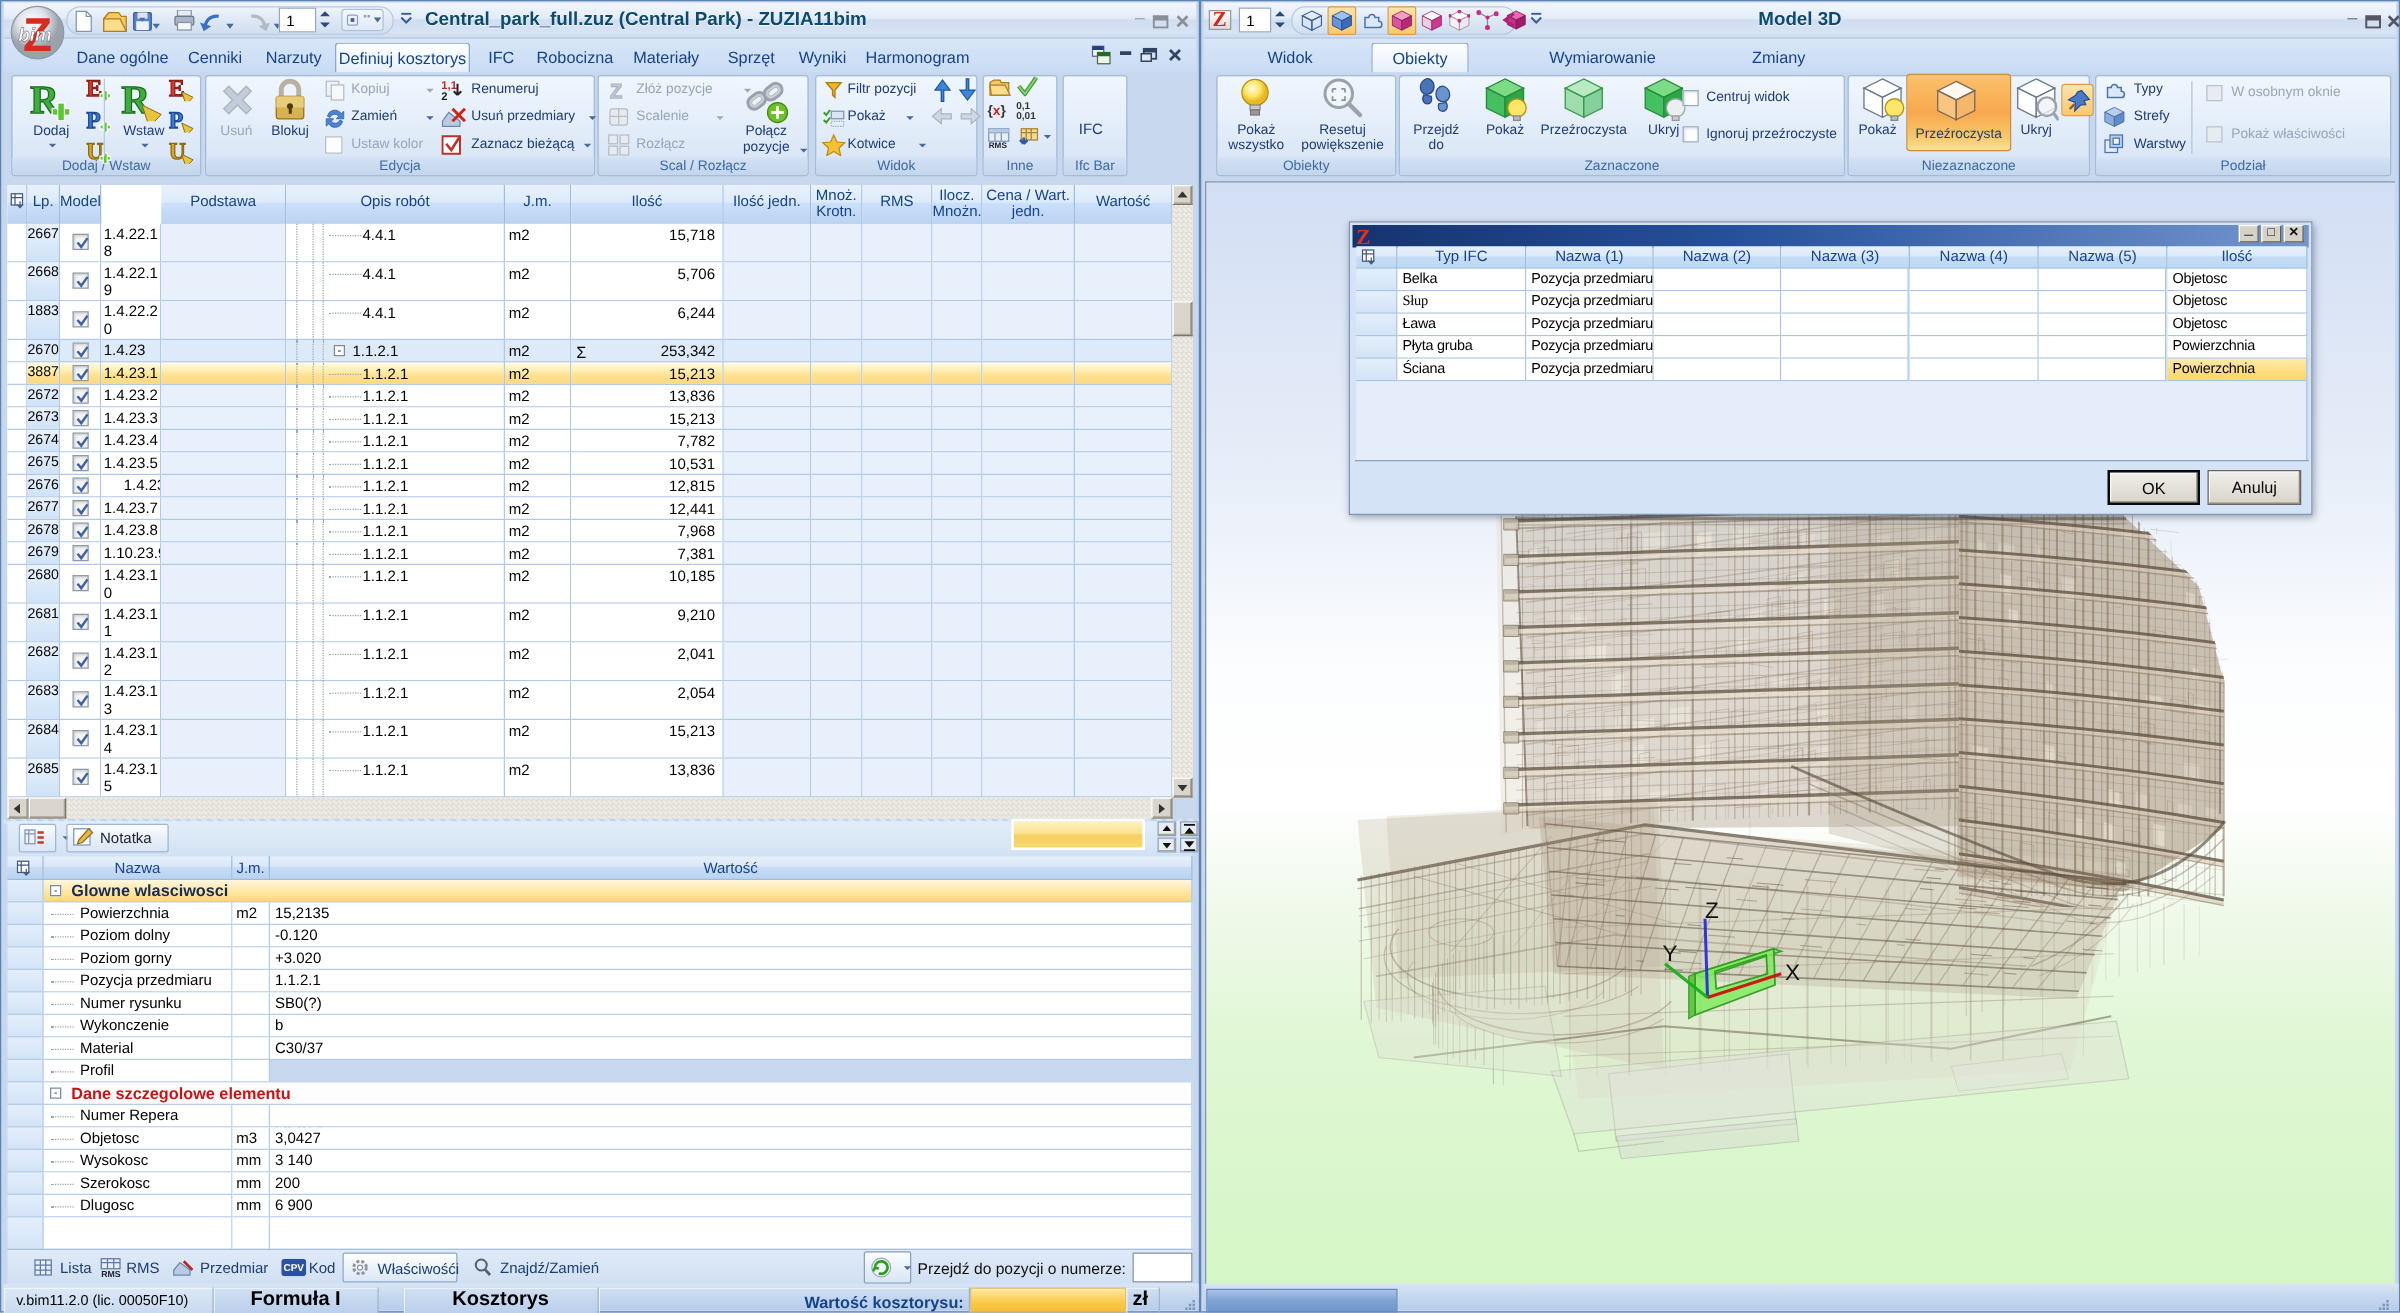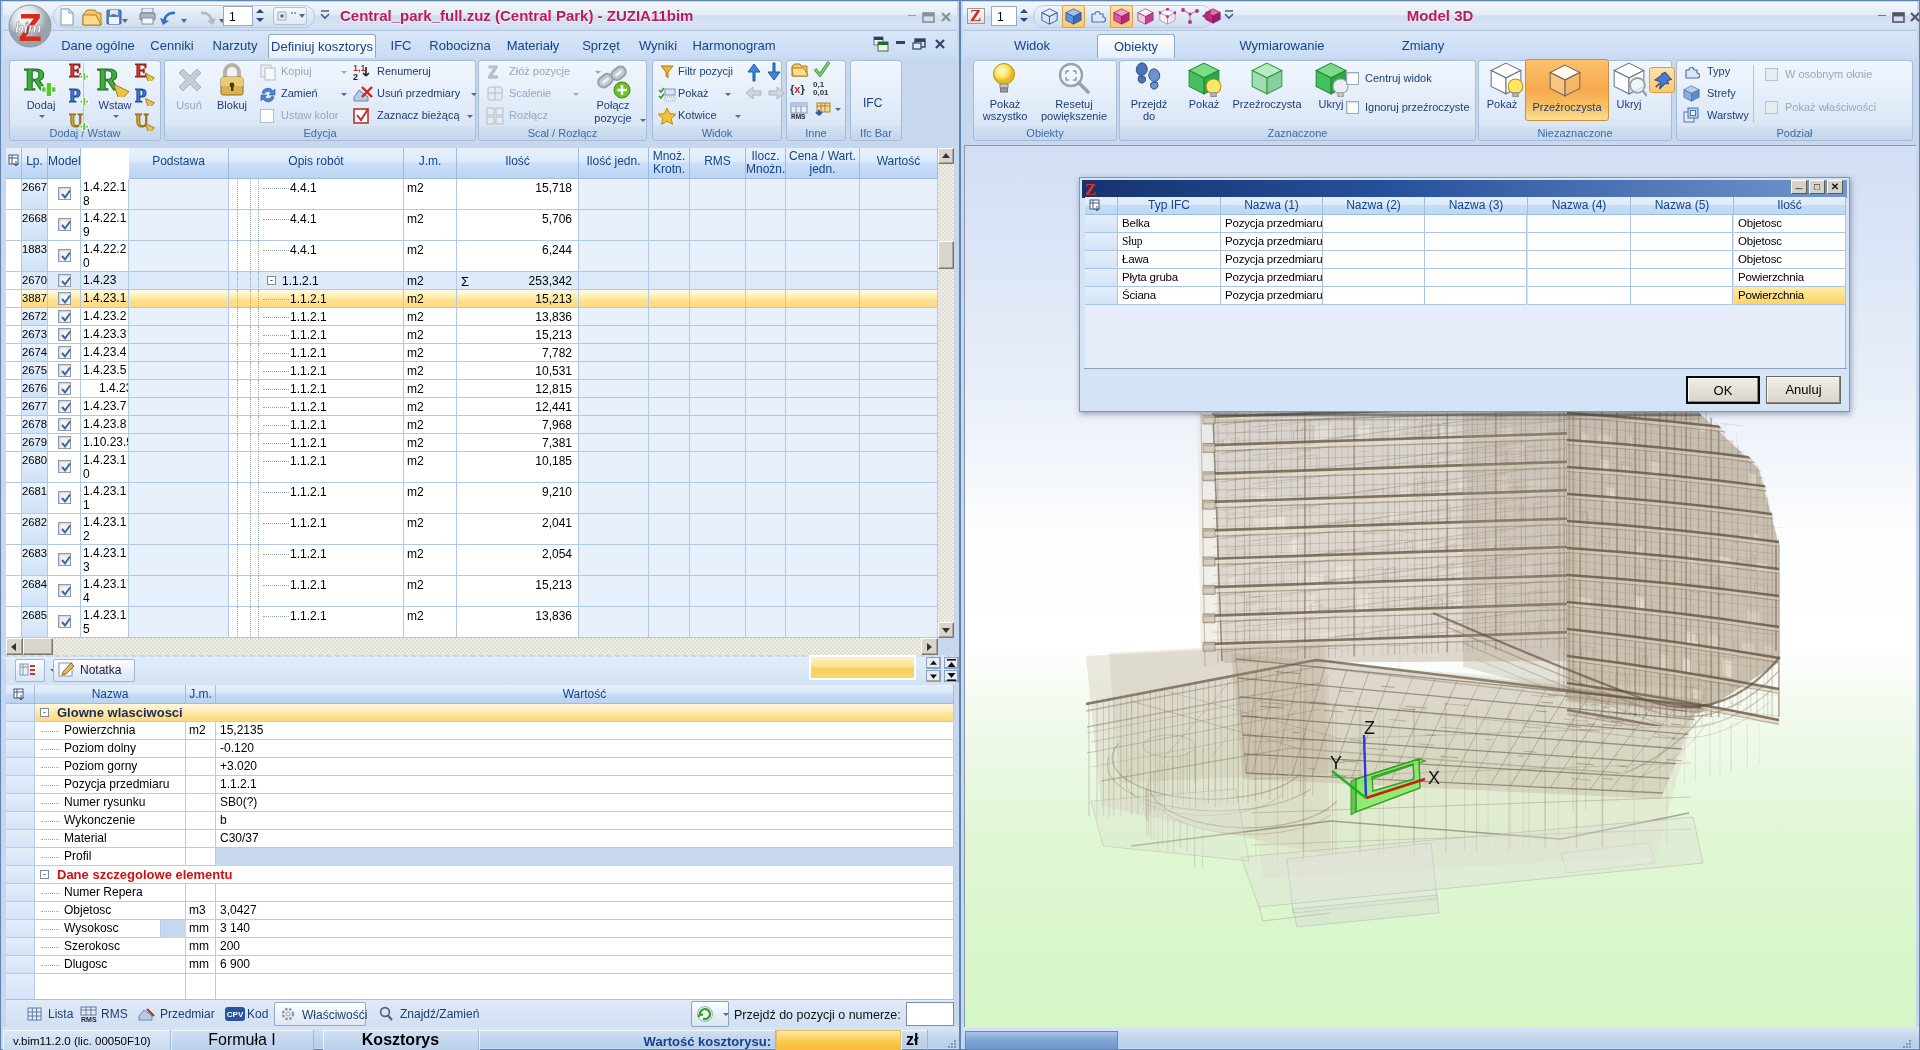--- a/index.html
+++ b/index.html
@@ -2,21 +2,21 @@
 <html><head><meta charset="utf-8"><style>
 html,body{margin:0;padding:0;width:1920px;height:1050px;overflow:hidden;
 font-family:"Liberation Sans",sans-serif;background:#c6d7ee;}
 *{box-sizing:border-box;}
 .abs{position:absolute;}
 .win{position:absolute;top:0;height:1050px;border:1px solid #5f83b0;
 background:#c6d7ee;}
 .tbar{position:absolute;left:2px;right:2px;top:1px;height:29px;
 background:linear-gradient(#f2f6fb,#e3ecf7 45%,#cfdef1 50%,#d6e3f3 85%,#cddcef);
 border-bottom:1px solid #b3c7e0;}
-.ttext{position:absolute;top:6px;font-size:15px;font-weight:bold;color:#be185d;
+.ttext{position:absolute;top:6px;font-size:15px;font-weight:bold;color:#0c4a6e;
 text-shadow:0 1px 0 #fff;}
 .wbtn{position:absolute;top:6px;width:16px;height:14px;color:#8a8f96;
 font-size:11px;line-height:13px;text-align:center;font-weight:bold;}
 .tabrow{position:absolute;left:2px;right:2px;top:30px;height:27px;
 background:linear-gradient(#d8e6f8,#c9dcf4);}
 .rtab{position:absolute;top:33px;height:24px;line-height:24px;font-size:13px;
 color:#15428b;text-align:center;}
 .rtab.sel{background:linear-gradient(#fdfeff,#f0f6fd 60%,#e4eefa);
 border:1px solid #8ea8c8;border-bottom:none;border-radius:3px 3px 0 0;}
 .rgroup{position:absolute;top:59px;height:81px;border:1px solid #a3bcd9;
@@ -1095,21 +1095,21 @@
 <div class="pcell" style="left:34px;top:883px;width:151px;height:18px;"><span style="margin-left:29px;">Numer Repera</span></div>
 <div class="abs" style="left:40px;top:892px;width:18px;border-top:1px dotted #9aa;"></div>
 <div class="pcell" style="left:185px;top:883px;width:30px;height:18px;"><span style="margin-left:3px;"></span></div>
 <div class="pcell" style="left:215px;top:883px;width:738px;height:18px;"><span style="margin-left:4px;"></span></div>
 <div class="pcell icol" style="left:5px;top:901px;width:29px;height:18px;"></div>
 <div class="pcell" style="left:34px;top:901px;width:151px;height:18px;"><span style="margin-left:29px;">Objetosc</span></div>
 <div class="abs" style="left:40px;top:910px;width:18px;border-top:1px dotted #9aa;"></div>
 <div class="pcell" style="left:185px;top:901px;width:30px;height:18px;"><span style="margin-left:3px;">m3</span></div>
 <div class="pcell" style="left:215px;top:901px;width:738px;height:18px;"><span style="margin-left:4px;">3,0427</span></div>
 <div class="pcell icol" style="left:5px;top:919px;width:29px;height:18px;"></div>
-<div class="pcell" style="left:34px;top:919px;width:126px;height:18px;"><span style="margin-left:29px;">Wysokosc</span></div>
+<div class="pcell" style="left:34px;top:919px;width:151px;height:18px;"><span style="margin-left:29px;">Wysokosc</span></div>
 <div class="abs" style="left:40px;top:928px;width:18px;border-top:1px dotted #9aa;"></div>
 <div class="pcell" style="left:185px;top:919px;width:30px;height:18px;"><span style="margin-left:3px;">mm</span></div>
 <div class="pcell" style="left:215px;top:919px;width:738px;height:18px;"><span style="margin-left:4px;">3 140</span></div>
 <div class="pcell icol" style="left:5px;top:937px;width:29px;height:18px;"></div>
 <div class="pcell" style="left:34px;top:937px;width:151px;height:18px;"><span style="margin-left:29px;">Szerokosc</span></div>
 <div class="abs" style="left:40px;top:946px;width:18px;border-top:1px dotted #9aa;"></div>
 <div class="pcell" style="left:185px;top:937px;width:30px;height:18px;"><span style="margin-left:3px;">mm</span></div>
 <div class="pcell" style="left:215px;top:937px;width:738px;height:18px;"><span style="margin-left:4px;">200</span></div>
 <div class="pcell icol" style="left:5px;top:955px;width:29px;height:18px;"></div>
 <div class="pcell" style="left:34px;top:955px;width:151px;height:18px;"><span style="margin-left:29px;">Dlugosc</span></div>
@@ -1155,21 +1155,21 @@
 <div class="pbtn" style="left:690px;top:1000px;width:38px;height:26px;border-color:#8aa0be;"></div>
 <svg class="abs" style="left:694px;top:1004px" width="20" height="18" viewBox="0 0 20 18">
       <circle cx="10" cy="9" r="7.5" fill="#f2f6fa" stroke="#9ab"></circle>
       <path d="M5 9 a5 5 0 1 1 3 4.6 M5 9 l-1.5 3 M5 9 l3 1" stroke="#2ca21c" stroke-width="2.2" fill="none"></path>
     </svg>
 <div class="abs dd" style="left:720px;top:1012px;"></div>
 <div class="abs" style="left:733px;top:1007px;font-size:12.5px;color:#111;">Przejdź do pozycji o numerze:</div>
 <div class="abs" style="left:905px;top:1001px;width:48px;height:24px;background:#fff;border:1px solid #7b8ea8;"></div>
 <div class="sbar" style="left:2px;width:956px;"></div>
 <div class="sseg" style="left:2px;width:168px;background:linear-gradient(#dce8f6,#c8daf0);"><span style="margin-left:10px;font-size:11.5px;">v.bim11.2.0 (lic. 00050F10)</span></div>
-<div class="sseg" style="left:170px;width:143px;text-align:center;font-weight:normal;background:linear-gradient(#d2e0f2,#b9cfec);">Formuła I</div>
+<div class="sseg" style="left:170px;width:132px;text-align:center;font-weight:bold;background:linear-gradient(#d2e0f2,#b9cfec);">Formuła I</div>
 <div class="sseg" style="left:322px;width:156px;text-align:center;font-weight:bold;background:linear-gradient(#d2e0f2,#b9cfec);">Kosztorys</div>
 <div class="sseg" style="left:478px;width:297px;"></div>
 <div class="abs" style="left:560px;top:1033px;font-size:13px;font-weight:bold;color:#15428b;width:210px;text-align:right;">Wartość kosztorysu:</div>
 <div class="abs" style="left:775px;top:1029px;width:125px;height:20px;background:linear-gradient(#ffe9a0,#fcc94c 60%,#f8bd34);border:1px solid #e2c06a;"></div>
 <div class="sseg" style="left:900px;width:27px;"><span style="margin-left:5px;font-weight:bold;">zł</span></div>
 <svg class="abs" style="left:946px;top:1038px" width="10" height="10" viewBox="0 0 10 10">
       <g fill="#7d96b6">
         <rect x="7" y="1" width="2" height="2"></rect>
         <rect x="4" y="4" width="2" height="2"></rect>
         <rect x="7" y="4" width="2" height="2"></rect>

